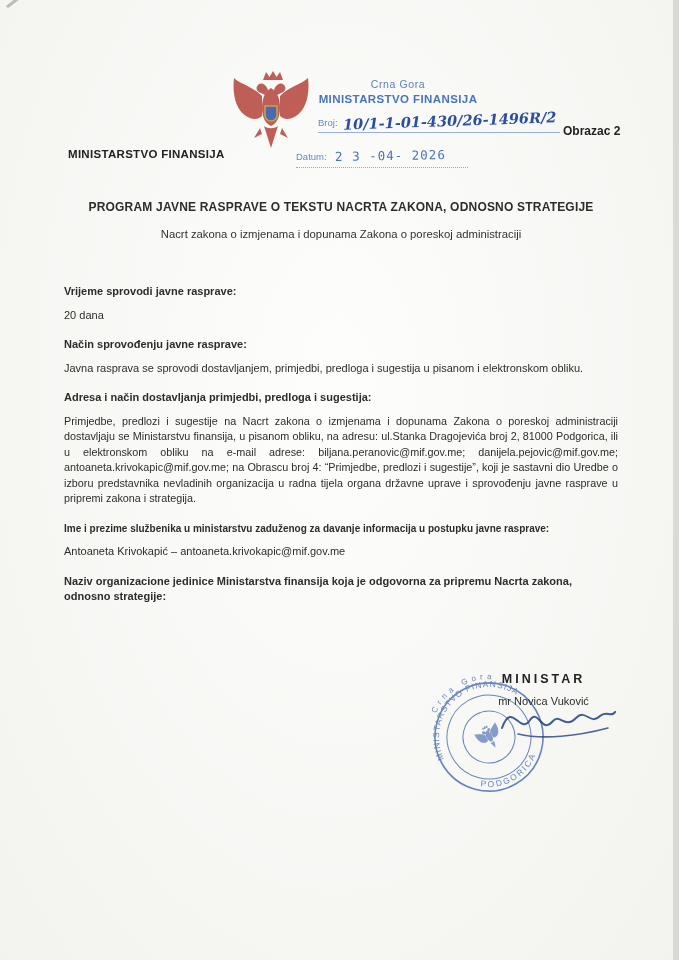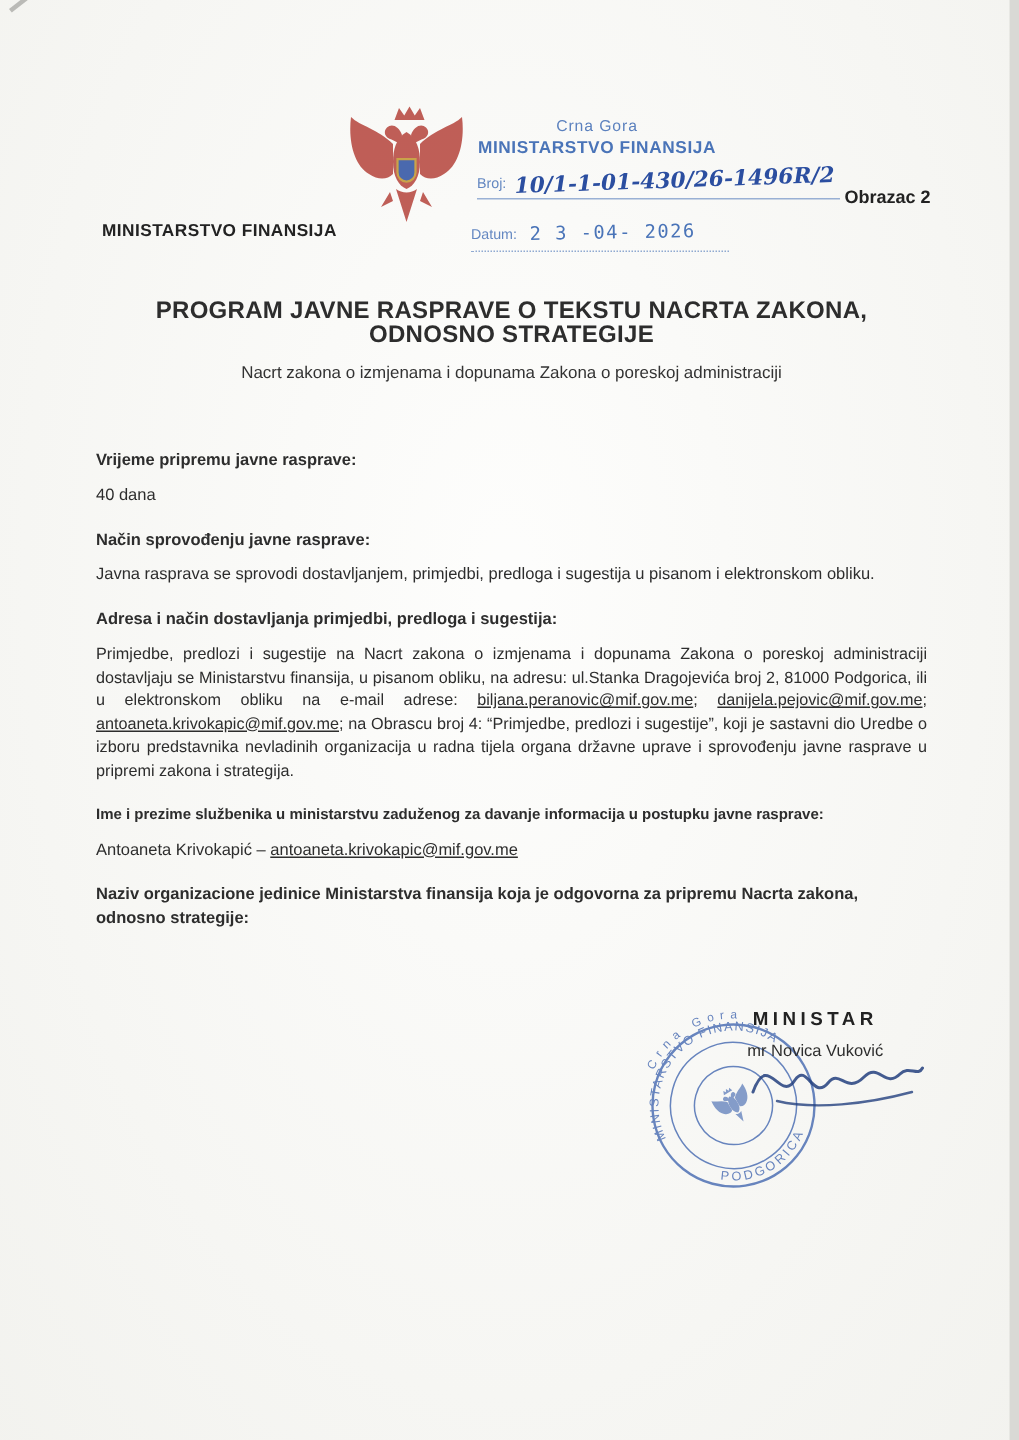--- a/index.html
+++ b/index.html
@@ -17,36 +17,36 @@
   
   .coat { position:absolute; left:232px; top:68px; }
   .lh-text { position:absolute; left:308px; top:78px; width:180px; text-align:center; color:#4a74b8; }
   .lh-country { font-size:10.5px; letter-spacing:.6px; opacity:.9; }
   .lh-ministry { font-size:11.5px; font-weight:bold; letter-spacing:.4px; margin-top:3px; }
   .broj-line { position:absolute; left:318px; top:112px; width:242px;
     border-bottom:1px solid rgba(74,116,184,.55); padding-bottom:2px; color:#4a74b8; white-space:nowrap; }
   .lh-label { font-size:9.5px; opacity:.85; }
   .handwritten { display:inline-block; font-family:"DejaVu Serif", serif; font-style:italic; font-weight:bold;
     font-size:14.5px; color:#2b4ea0; transform:rotate(-2deg); margin-left:5px; }
-  .datum-line { position:absolute; left:314px; top:146px; width:172px;
+  .datum-line { position:absolute; left:296px; top:146px; width:172px;
     border-bottom:1px dotted rgba(74,116,184,.6); padding-bottom:3px; color:#4a74b8; white-space:nowrap; }
   .datestamp { display:inline-block; font-family:"DejaVu Sans Mono", monospace; font-size:12.5px;
     letter-spacing:1px; color:#4a74b8; margin-left:8px; transform:rotate(-1deg); }
   .form-code { position:absolute; left:563px; top:124px; font-weight:bold; font-size:12px; color:#222; }
   .sender { position:absolute; left:68px; top:148px; font-weight:bold; font-size:11.5px; letter-spacing:.3px; color:#222; }
 
   
   .doc-body { position:absolute; left:64px; top:200px; width:554px; font-size:11px; line-height:15.5px; color:#2d2d2d; }
-  .title { font-weight:bold; text-align:center; font-size:16px; letter-spacing:.2px; margin-bottom:11px; }
+  .title { font-weight:bold; text-align:center; font-size:12px; letter-spacing:.2px; margin-bottom:11px; }
   .subtitle { text-align:center; font-size:11.3px; margin-bottom:42px; color:#333; }
   .h { font-weight:bold; margin-bottom:8px; }
   .h-long { font-size:10px; white-space:nowrap; }
   .b { margin-bottom:14px; }
   .just { text-align:justify; font-size:10.8px; }
-  .email { color:inherit; text-decoration:underline; cursor:pointer; }
+  .email { color:inherit; cursor:pointer; }
 
   
   .seal-wrap { position:absolute; left:424px; top:672px; width:130px; height:130px;
     transform:rotate(-30deg); opacity:.9; z-index:1; }
   .sig-block { position:absolute; top:672px; left:456px; width:175px; text-align:center; z-index:2; }
   .minister { font-weight:bold; font-size:12.5px; letter-spacing:3px; color:#222; }
   .minister-name { margin-top:9px; font-size:11px; color:#2d2d2d; }
   .signature-svg { position:absolute; left:498px; top:690px; z-index:3; }
 </style>
 </head>
@@ -83,22 +83,22 @@
     <span class="lh-label">Datum:</span><span class="datestamp">2 3 -04- 2026</span>
   </div>
 
   <div class="form-code">Obrazac 2</div>
   <div class="sender">MINISTARSTVO FINANSIJA</div>
 
   <div class="doc-body">
     <div class="title">PROGRAM JAVNE RASPRAVE O TEKSTU NACRTA ZAKONA, ODNOSNO STRATEGIJE</div>
     <div class="subtitle">Nacrt zakona o izmjenama i dopunama Zakona o poreskoj administraciji</div>
 
-    <p class="h">Vrijeme pripremu javne rasprave:</p>
-    <p class="b">40 dana</p>
+    <p class="h">Vrijeme sprovodi javne rasprave:</p>
+    <p class="b">20 dana</p>
 
     <p class="h">Način sprovođenju javne rasprave:</p>
     <p class="b">Javna rasprava se sprovodi dostavljanjem, primjedbi, predloga i sugestija u pisanom i elektronskom obliku.</p>
 
     <p class="h">Adresa i način dostavljanja primjedbi, predloga i sugestija:</p>
     <p class="b just"><span>Primjedbe, predlozi i sugestije na Nacrt zakona o izmjenama i dopunama Zakona o poreskoj administraciji dostavljaju se Ministarstvu finansija, u pisanom obliku, na adresu: ul.Stanka Dragojevića broj 2, 81000 Podgorica, ili u elektronskom obliku na e-mail adrese: </span><a class="email">biljana.peranovic@mif.gov.me</a><span>; </span><a class="email">danijela.pejovic@mif.gov.me</a><span>; </span><a class="email">antoaneta.krivokapic@mif.gov.me</a><span>; </span><span>na Obrascu broj 4: “Primjedbe, predlozi i sugestije”, koji je sastavni dio Uredbe o izboru predstavnika nevladinih organizacija u radna tijela organa državne uprave i sprovođenju javne rasprave u pripremi zakona i strategija.</span></p>
 
     <p class="h h-long">Ime i prezime službenika u ministarstvu zaduženog za davanje informacija u postupku javne rasprave:</p>
     <p class="b"><span>Antoaneta Krivokapić – </span><a class="email">antoaneta.krivokapic@mif.gov.me</a></p>
 

